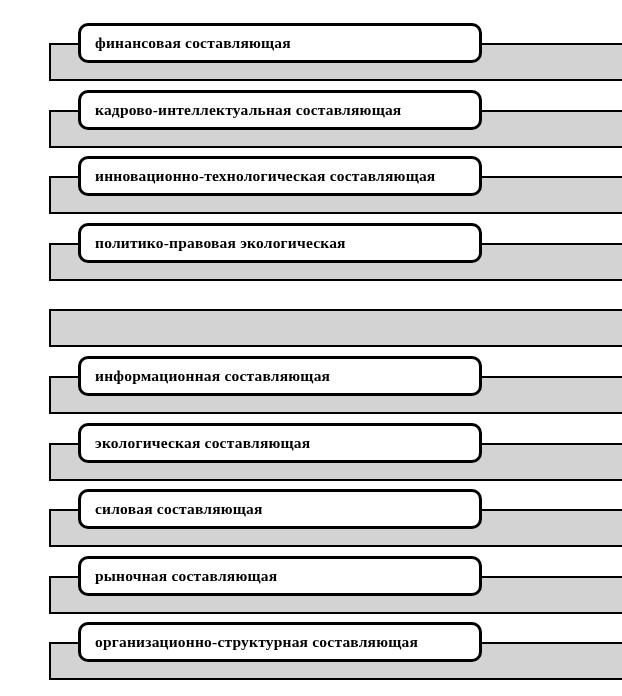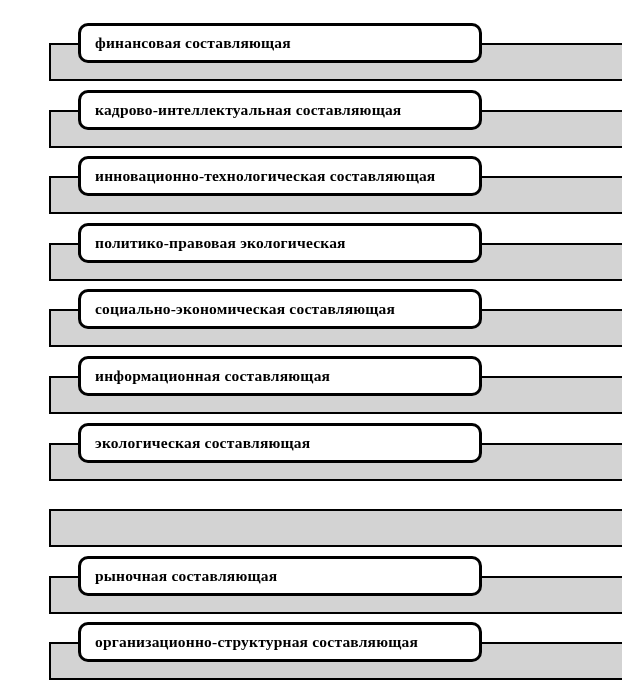--- a/index.html
+++ b/index.html
@@ -87,41 +87,41 @@
 
   <div class="row">
     <div class="bar"></div>
     <div class="box">
       <span class="label">политико-правовая экологическая</span>
     </div>
   </div>
 
   <div class="row">
     <div class="bar"></div>
-    <div class="box">
-      <span class="label">социально-экономическая составляющая</span>
-    </div>
   </div>
 
   <div class="row">
     <div class="bar"></div>
     <div class="box">
       <span class="label">информационная составляющая</span>
     </div>
   </div>
 
   <div class="row">
     <div class="bar"></div>
     <div class="box">
       <span class="label">экологическая составляющая</span>
     </div>
   </div>
 
   <div class="row">
     <div class="bar"></div>
+    <div class="box">
+      <span class="label">силовая составляющая</span>
+    </div>
   </div>
 
   <div class="row">
     <div class="bar"></div>
     <div class="box">
       <span class="label">рыночная составляющая</span>
     </div>
   </div>
 
   <div class="row">

